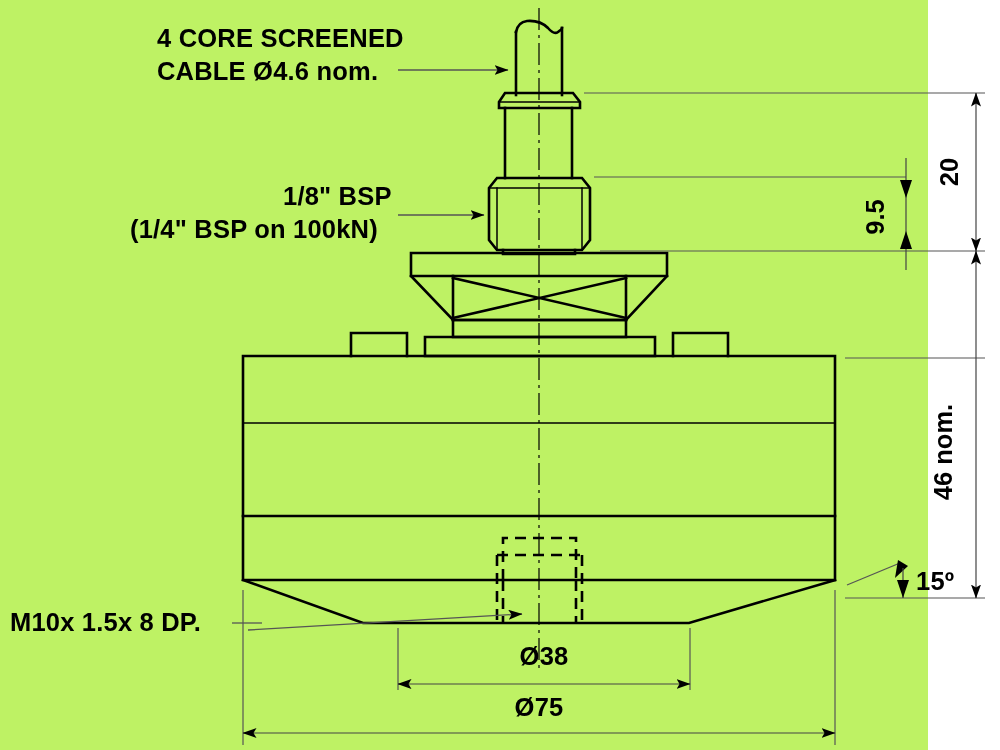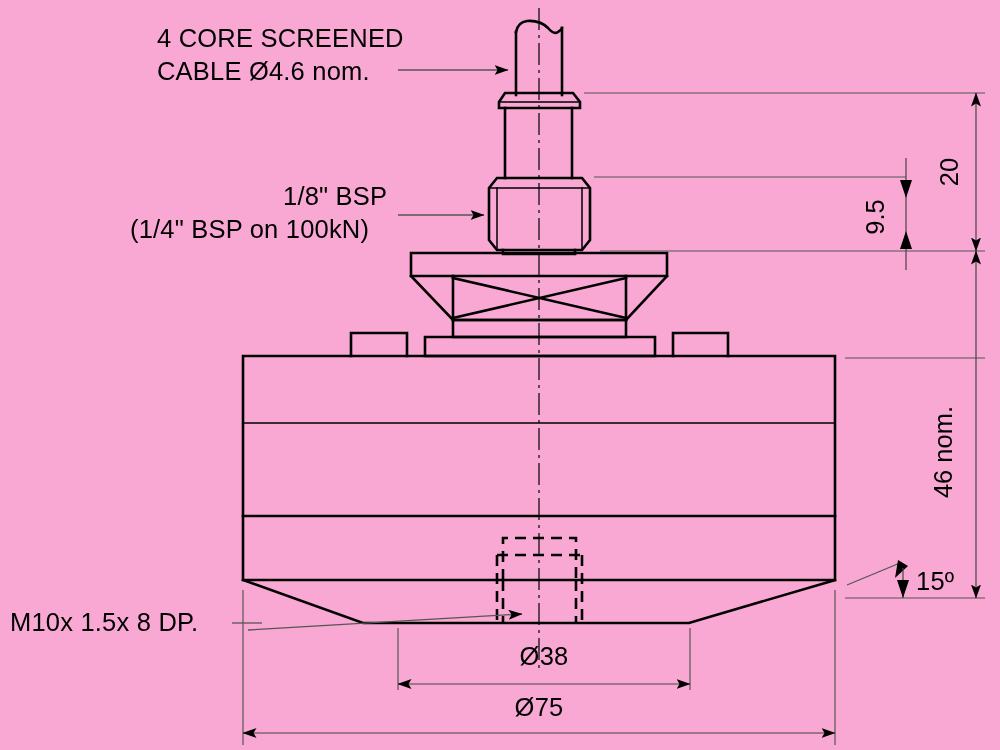--- a/index.html
+++ b/index.html
@@ -10,23 +10,24 @@
   }
   body {
     width: 1000px;
     height: 750px;
     font-family: "Liberation Sans", sans-serif;
     color: #000000;
     overflow: hidden;
   }
   #drawing-root {
     position: relative;
-    width: 1000px;
+    width: 928px;
     height: 750px;
-    background: #f9a8d4;
+    background: #bef264;
+    font-weight: bold;
   }
   svg#cad {
     display: block;
     width: 1000px;
     height: 750px;
   }
   .outline {
     fill: none;
     stroke: #000000;
     stroke-width: 2.6;

